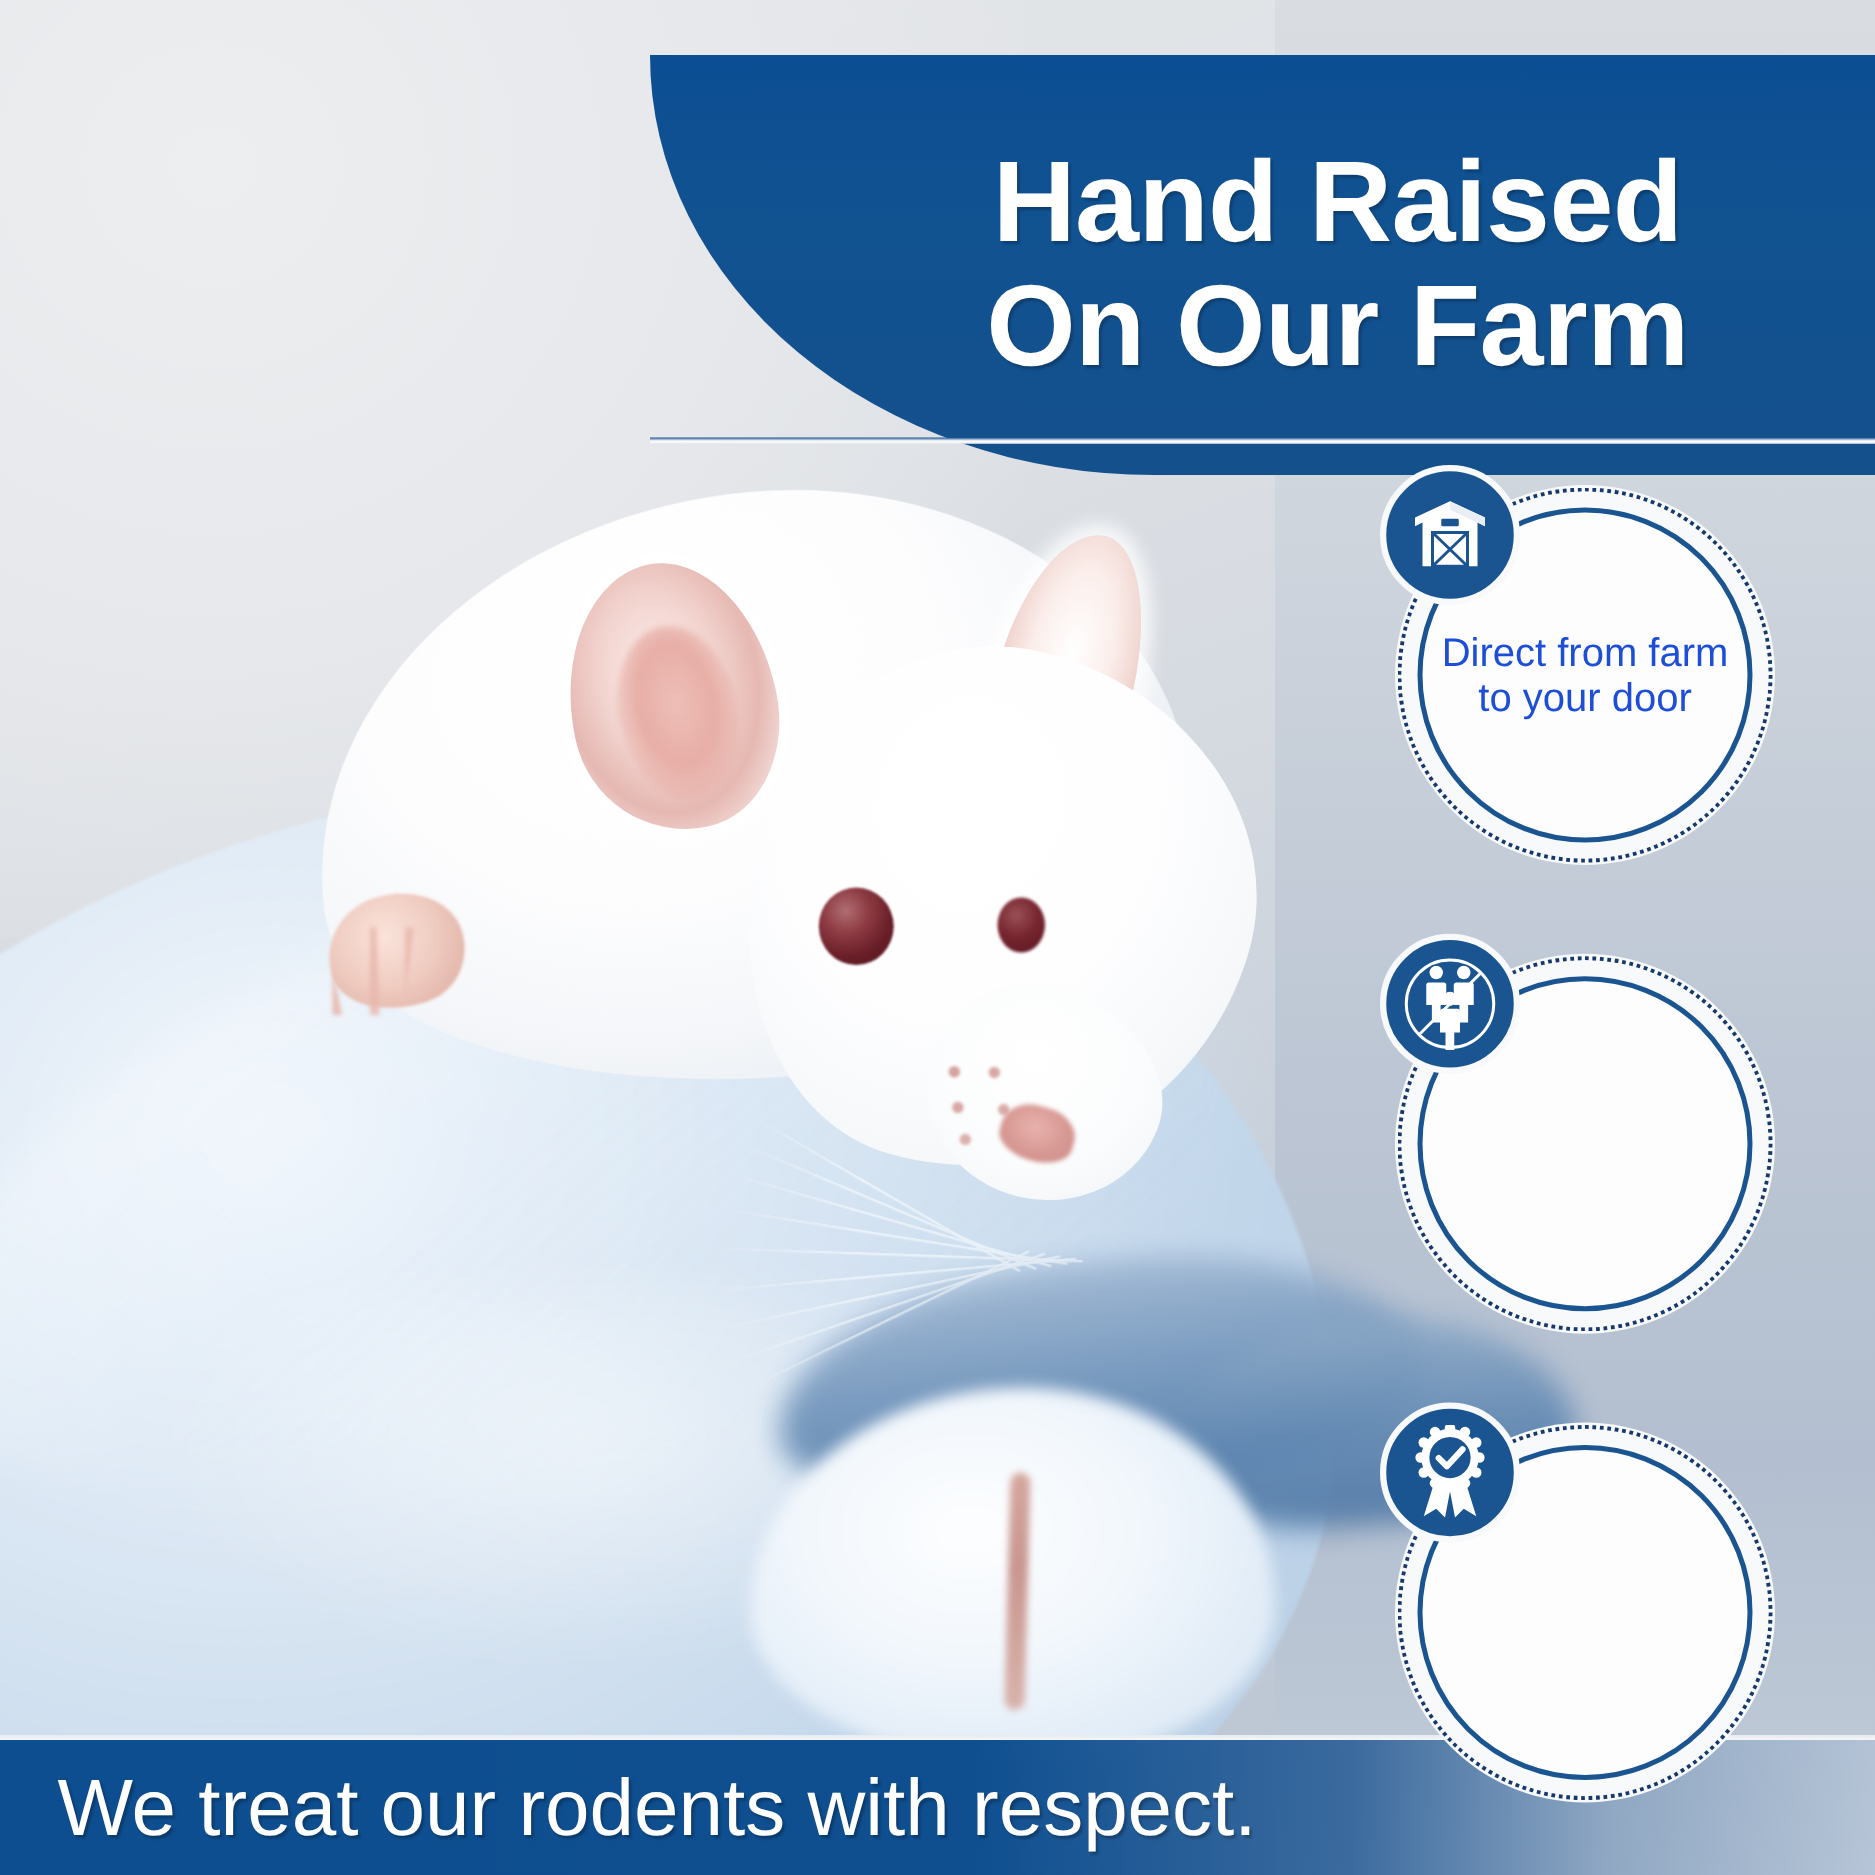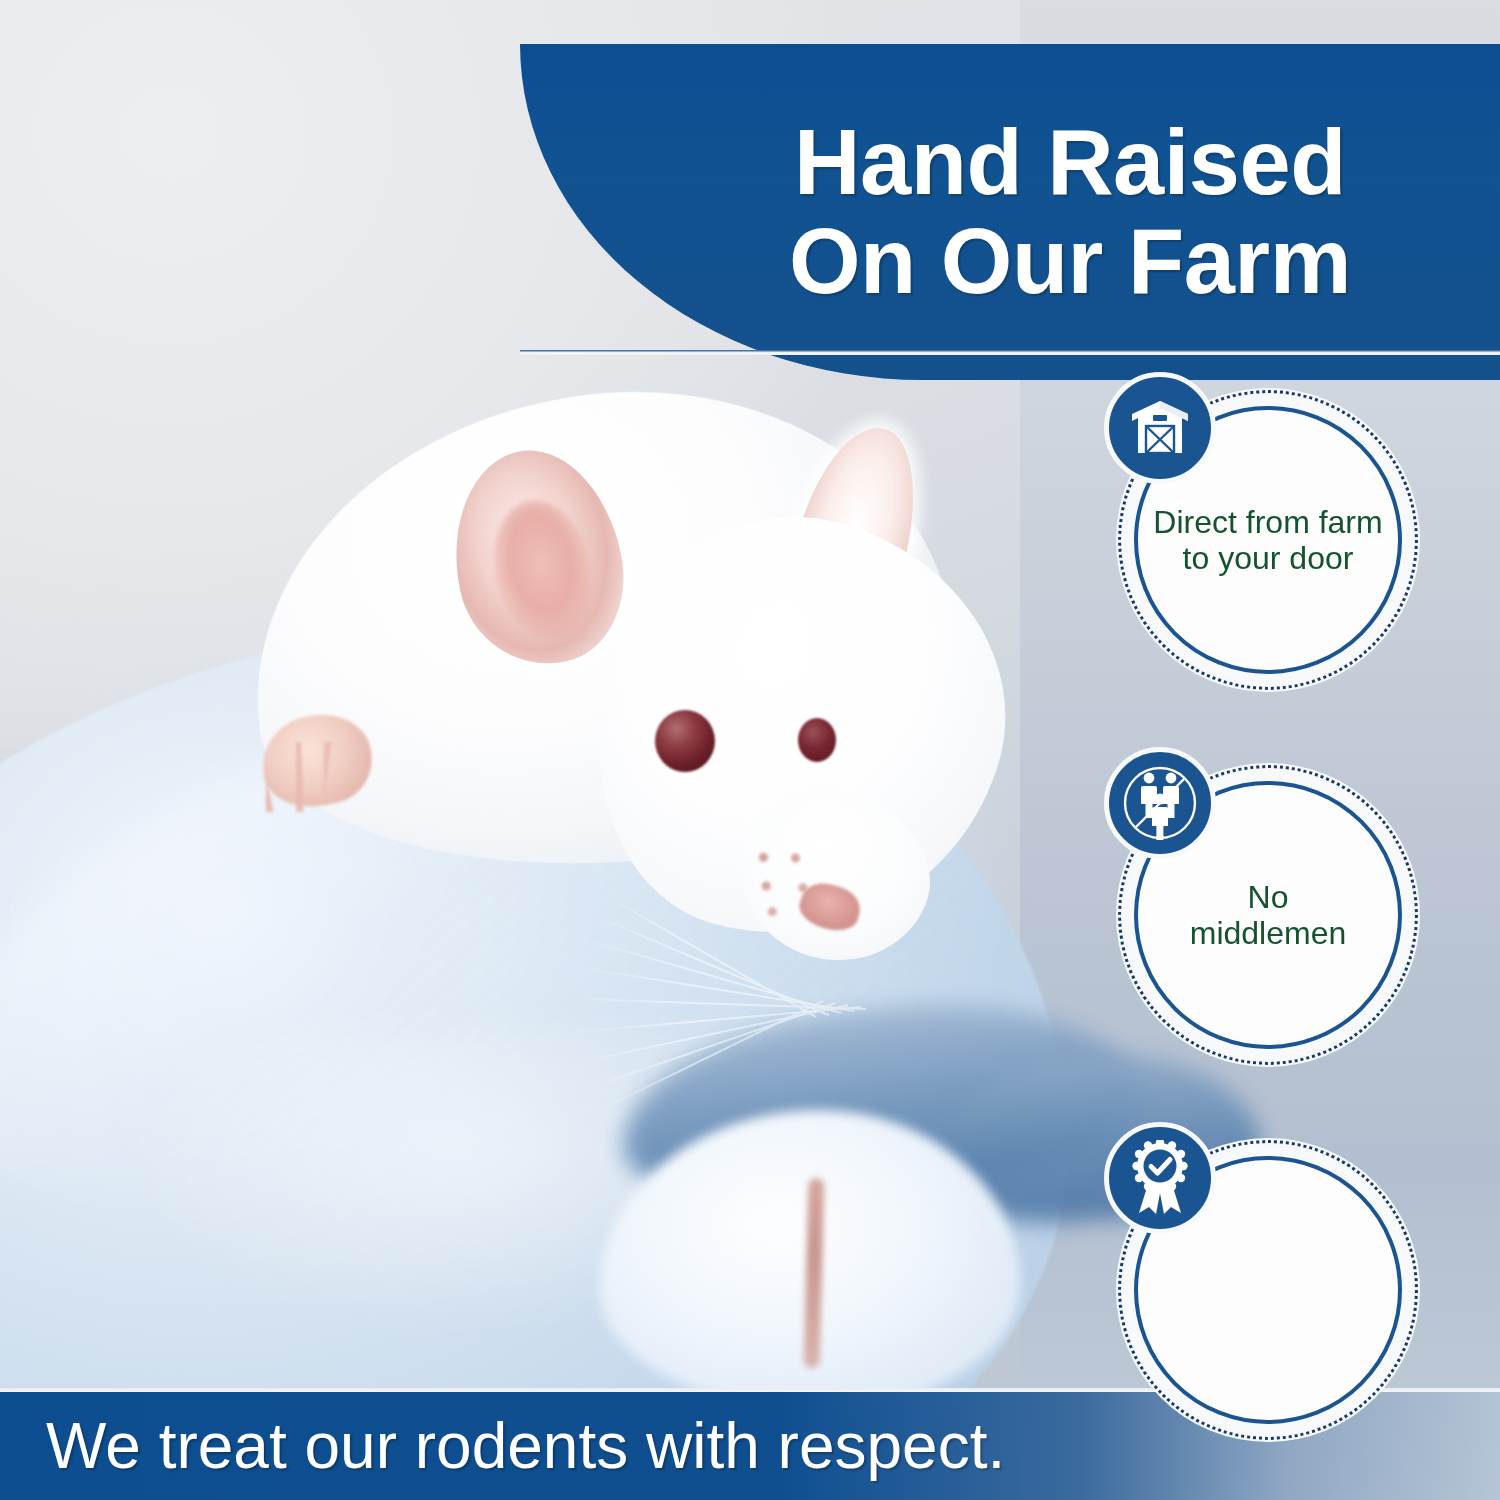--- a/index.html
+++ b/index.html
@@ -258,21 +258,21 @@
     width:268px; height:268px;
     border-radius:50%;
     background:#fdfdfd;
     border:4px solid #1a5491;
   }
   .badge-text{
     position:absolute; left:26px; top:16px;
     width:248px; height:268px;
     display:flex; align-items:center; justify-content:center;
     text-align:center;
-    color:#14532d;
+    color:#1d4ed8;
     font-size:32px;
     line-height:1.14;
     white-space:pre-line;
     padding:0 4px;
   }
   .badge-icon{
     position:absolute; left:-14px; top:-18px;
     width:112px; height:112px;
     border-radius:50%;
     background:#1a5491;
@@ -348,22 +348,20 @@
         <rect x="17" y="27" width="28" height="27" fill="#ffffff" stroke="#1a5491" stroke-width="2.4"></rect>
         <line x1="17" y1="27" x2="45" y2="54" stroke="#1a5491" stroke-width="2.4"></line>
         <line x1="45" y1="27" x2="17" y2="54" stroke="#1a5491" stroke-width="2.4"></line>
       </svg>
     </div>
   </div>
 
   <div class="badge" id="badge-2">
     <div class="badge-dotted"></div>
     <div class="badge-inner-ring"></div>
-    <div class="badge-text">No
-middlemen</div>
     <div class="badge-icon">
       <svg width="82" height="82" viewBox="0 0 82 82" aria-hidden="true">
         <circle cx="41" cy="41" r="35" fill="none" stroke="#ffffff" stroke-width="2.4"></circle>
 
         <circle cx="30" cy="16" r="5.4" fill="#ffffff"></circle>
         <path d="M24 24 h12 a2 2 0 0 1 2 2 v16 h-4.5 v14 h-7 v-14 H22 V26 a2 2 0 0 1 2 -2 z" fill="#ffffff"></path>
 
         <circle cx="52" cy="16" r="5.4" fill="#ffffff"></circle>
         <path d="M46 24 h12 a2 2 0 0 1 2 2 v16 h-4.5 v14 h-7 v-14 H44 V26 a2 2 0 0 1 2 -2 z" fill="#ffffff"></path>
 

